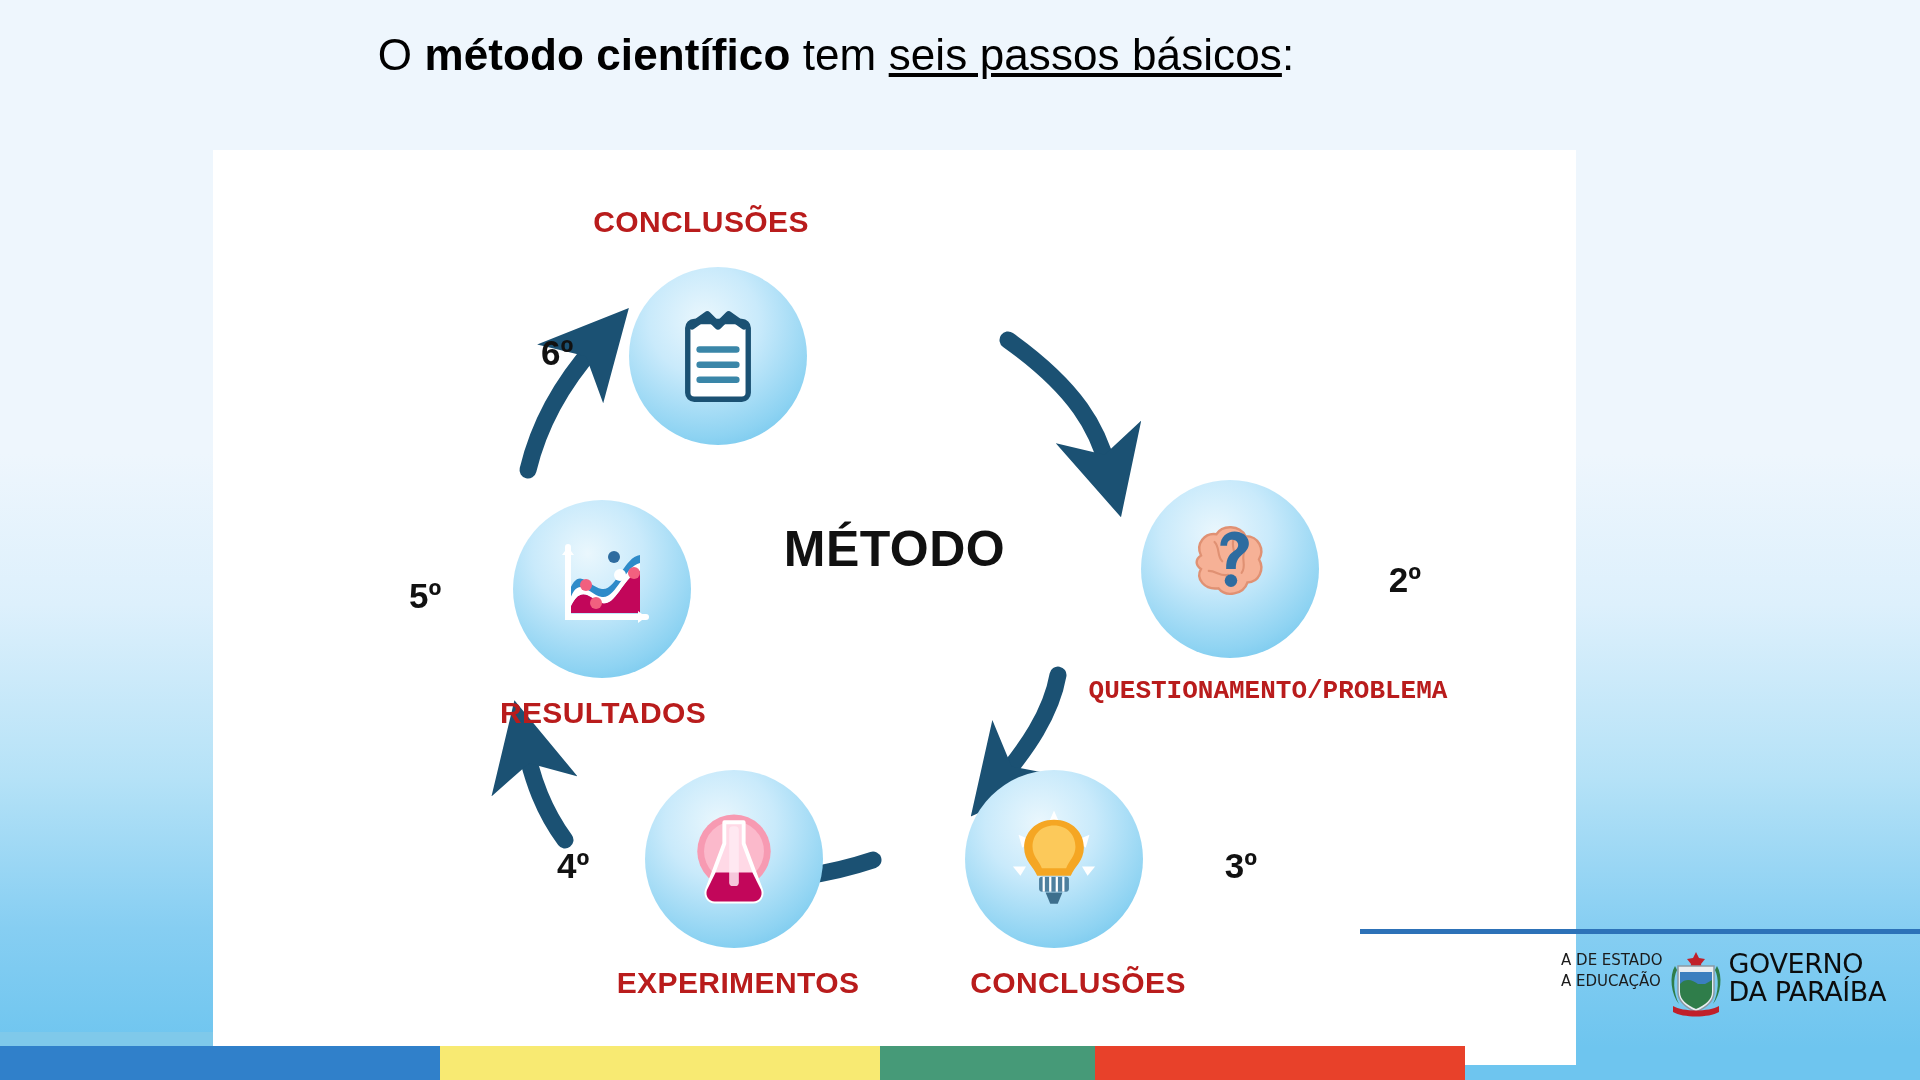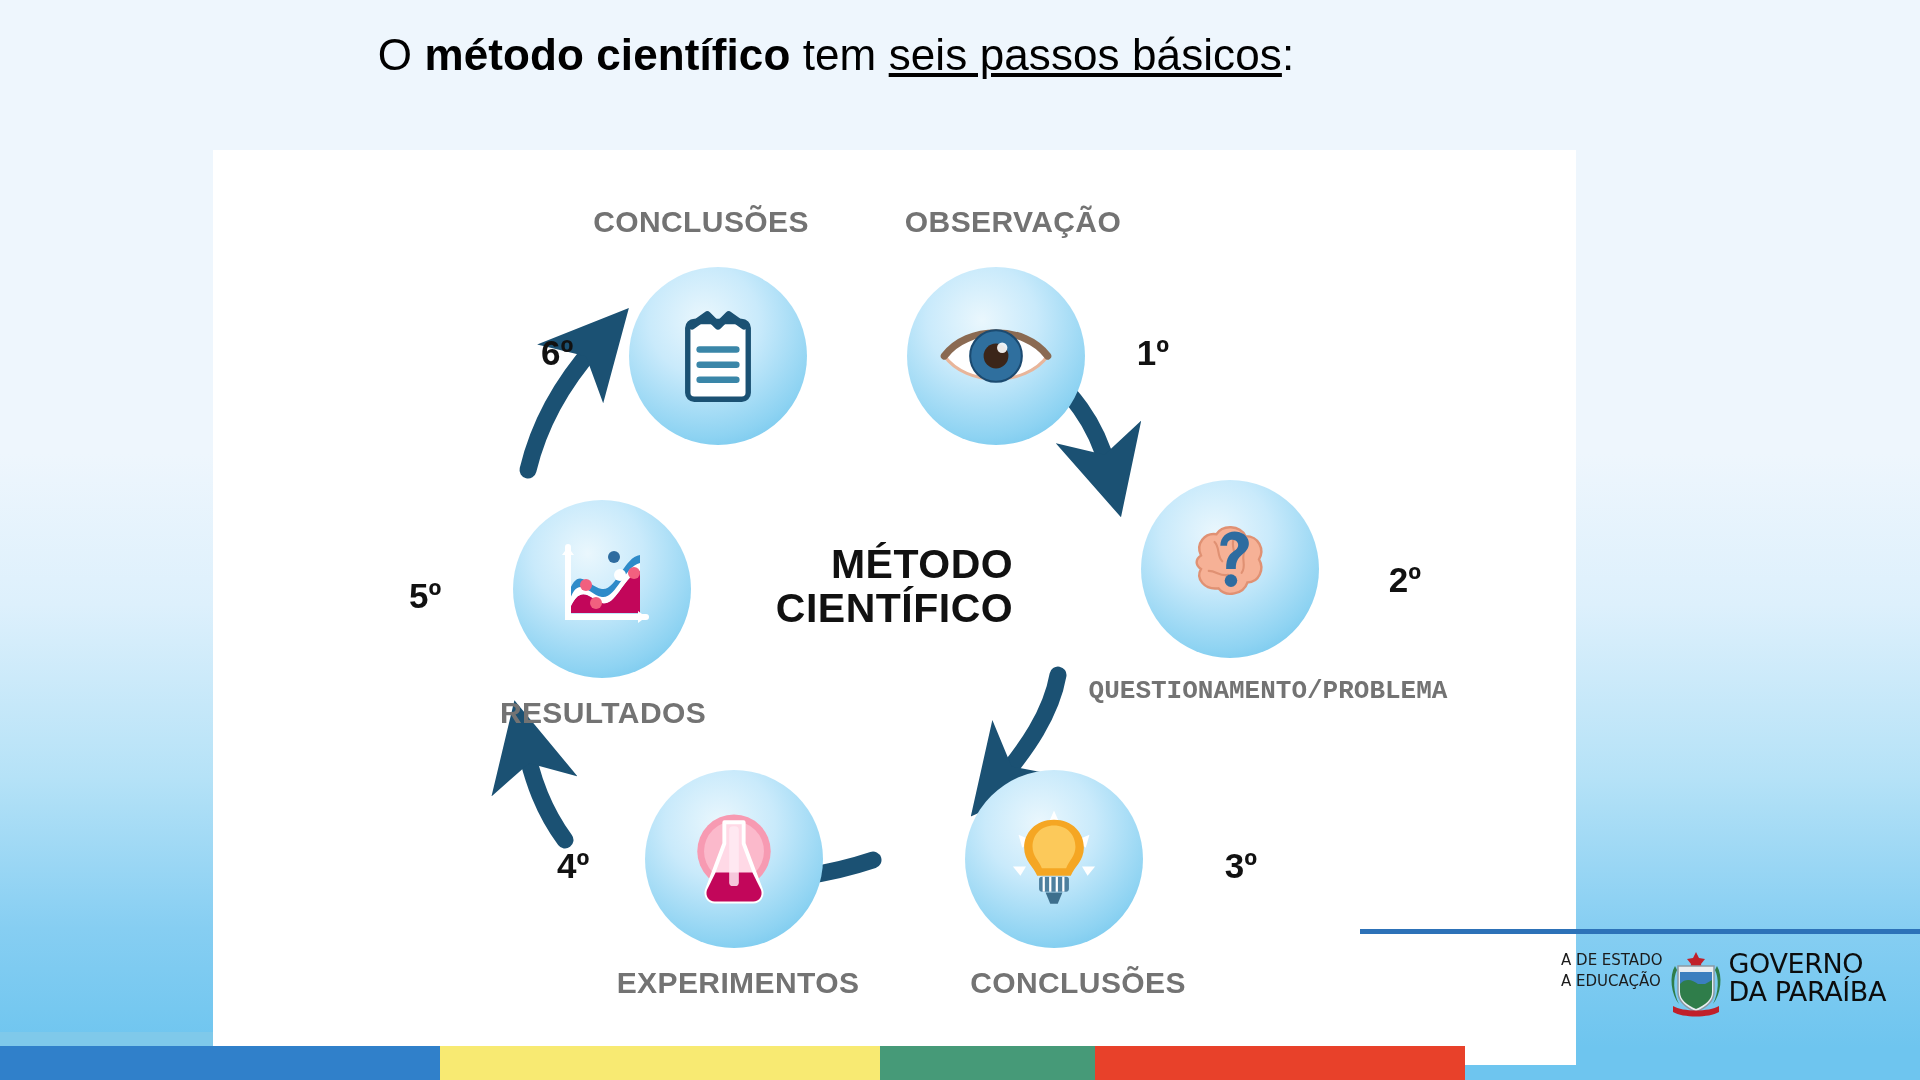--- a/index.html
+++ b/index.html
@@ -33,33 +33,33 @@
   .diagram{ position:absolute; inset:0; }
 
   .node{ position:absolute; }
   .bubble{
     border-radius:50%;
     background:radial-gradient(circle at 42% 30%, #eaf7fd 0%, #c9eafb 34%, #8ed3f2 72%, #5cbce9 100%);
     display:flex; align-items:center; justify-content:center;
     position:relative;
   }
   .nlabel{
-    position:absolute; white-space:nowrap; font-weight:bold; color:#737373;
+    position:absolute; white-space:nowrap; font-weight:bold; color:#b91c1c;
     font-size:30px; letter-spacing:0.4px;
   }
   .nlabel.cond{ font-size:26px; letter-spacing:0; font-family:Liberation Mono, monospace; }
   .ord{
     position:absolute; font-weight:bold; font-size:35px; color:#111; white-space:nowrap;
   }
 
   
   .center-cap{
     position:absolute; left:50%; top:372px; transform:translateX(-50%);
-    text-align:right; font-weight:bold; color:#111;
-    font-size:41px; line-height:1.08; letter-spacing:0.5px; white-space:nowrap;margin-top:20px;
+    text-align:left; font-weight:bold; color:#111;
+    font-size:50px; line-height:1.08; letter-spacing:0.5px; white-space:nowrap;
   }
 
   
   .arrows{ position:absolute; inset:0; pointer-events:none; }
 
   
   .colorbar{ position:absolute; left:0; bottom:0; width:1920px; height:34px; display:flex; }
   .colorbar i{ display:block; height:100%; }
   .cb-blue{ width:440px; background:#3080ca; }
   .cb-yellow{ width:440px; background:#f8ea72; }
@@ -127,34 +127,20 @@
           <path d="M26,22 L40,12 L50,22 L60,12 L74,22" fill="none" stroke="#1b5173" stroke-width="7" stroke-linejoin="round" stroke-linecap="round"></path>
           <g stroke="#3a86a8" stroke-width="6" stroke-linecap="round">
             <line x1="33" y1="44" x2="67" y2="44"></line>
             <line x1="33" y1="58" x2="67" y2="58"></line>
             <line x1="33" y1="72" x2="67" y2="72"></line>
           </g>
         </svg>
       </div>
     </div>
 
-    <div class="node" style="left:650px; top:55px; width:300px; height:255px;">
-      <div class="nlabel" style="left:50%; top:0; transform:translateX(-50%);">OBSERVAÇÃO</div>
-      <div class="ord" style="right:-6px; top:128px;">1º</div>
-      <div class="bubble" style="position:absolute; left:44px; top:62px; width:178px; height:178px;">
-        <svg viewBox="0 0 120 120" width="124" height="124" aria-hidden="true">
-          <path d="M10,60 C32,30 88,30 110,60 C88,90 32,90 10,60 Z" fill="#ffffff" stroke="#e8b59a" stroke-width="3"></path>
-          <path d="M10,60 C32,30 88,30 110,60" fill="none" stroke="#8a6a52" stroke-width="7" stroke-linecap="round"></path>
-          <circle cx="60" cy="60" r="25" fill="#2f6f9e"></circle>
-          <circle cx="60" cy="60" r="25" fill="none" stroke="#1b4a70" stroke-width="2"></circle>
-          <circle cx="60" cy="60" r="12" fill="#3b2519"></circle>
-          <circle cx="66" cy="52" r="5" fill="#ffffff" opacity="0.9"></circle>
-        </svg>
-      </div>
-    </div>
 
     <div class="node" style="left:830px; top:330px; width:450px; height:270px;">
       <div class="bubble" style="position:absolute; left:98px; top:0; width:178px; height:178px;">
         <svg viewBox="0 0 120 120" width="116" height="116" aria-hidden="true">
           <path d="M30,46 C24,34 34,22 46,24 C52,14 70,14 76,26 C90,26 96,40 90,50 C96,60 90,74 78,74 C74,86 56,90 48,80 C34,82 24,70 30,60 C24,56 24,50 30,46 Z" fill="#f6b196" stroke="#e09173" stroke-width="2.5"></path>
           <g fill="none" stroke="#e09173" stroke-width="2.2" stroke-linecap="round">
             <path d="M44,32 C50,38 46,46 52,52"></path>
             <path d="M64,28 C60,38 68,44 64,54"></path>
             <path d="M38,62 C46,62 50,68 58,66"></path>
             <path d="M76,40 C70,48 78,56 72,64"></path>
@@ -226,21 +212,20 @@
           <path d="M26,18 l-6,8 12,0 Z" fill="#ffffff"></path>
           <path d="M104,88 l-8,-6 0,12 Z" fill="#ffffff"></path>
         </svg>
       </div>
       <div class="nlabel" style="left:50%; top:196px; transform:translateX(-50%);">RESULTADOS</div>
       <div class="ord" style="left:-24px; top:76px;">5º</div>
     </div>
 
     <div class="center-cap">
       <div>MÉTODO</div>
-      <div>CIENTÍFICO</div>
     </div>
 
   </div>
 </div>
 
 <div class="logo-div"></div>
 <div class="logo">
   <div class="logo-sec">
     <div class="l1">A DE ESTADO</div>
     <div class="l2">A EDUCAÇÃO</div>

